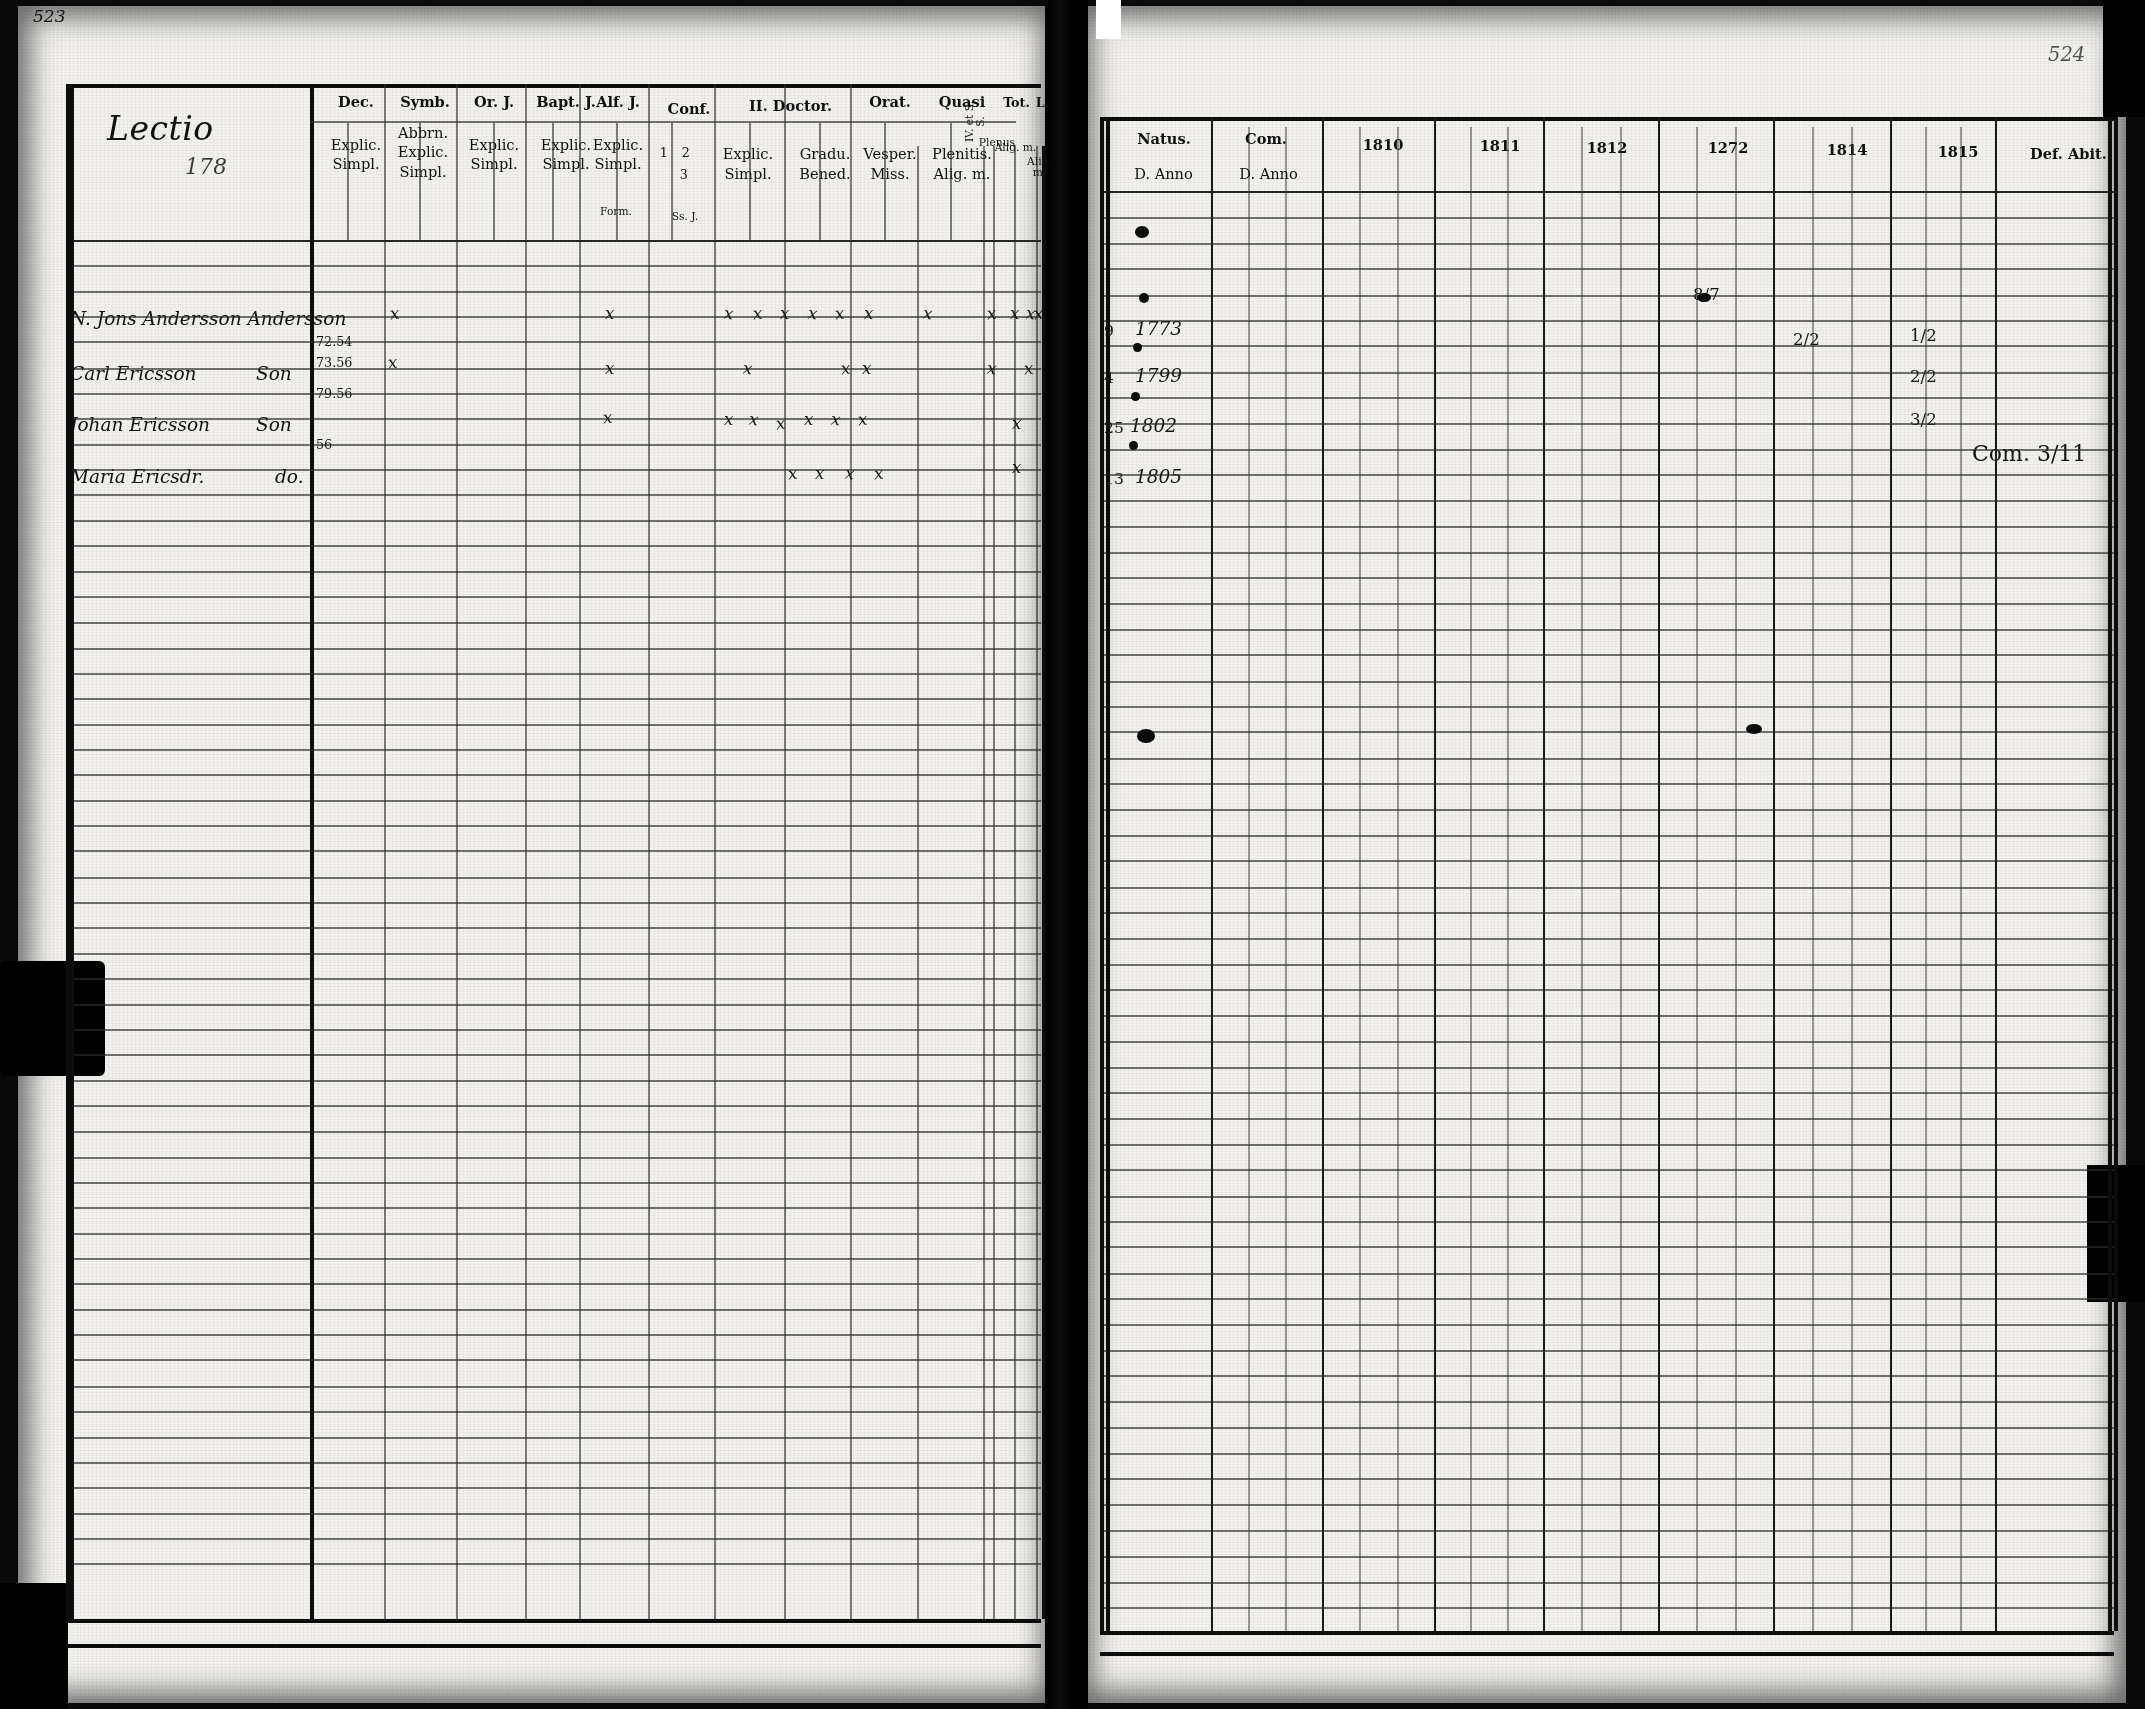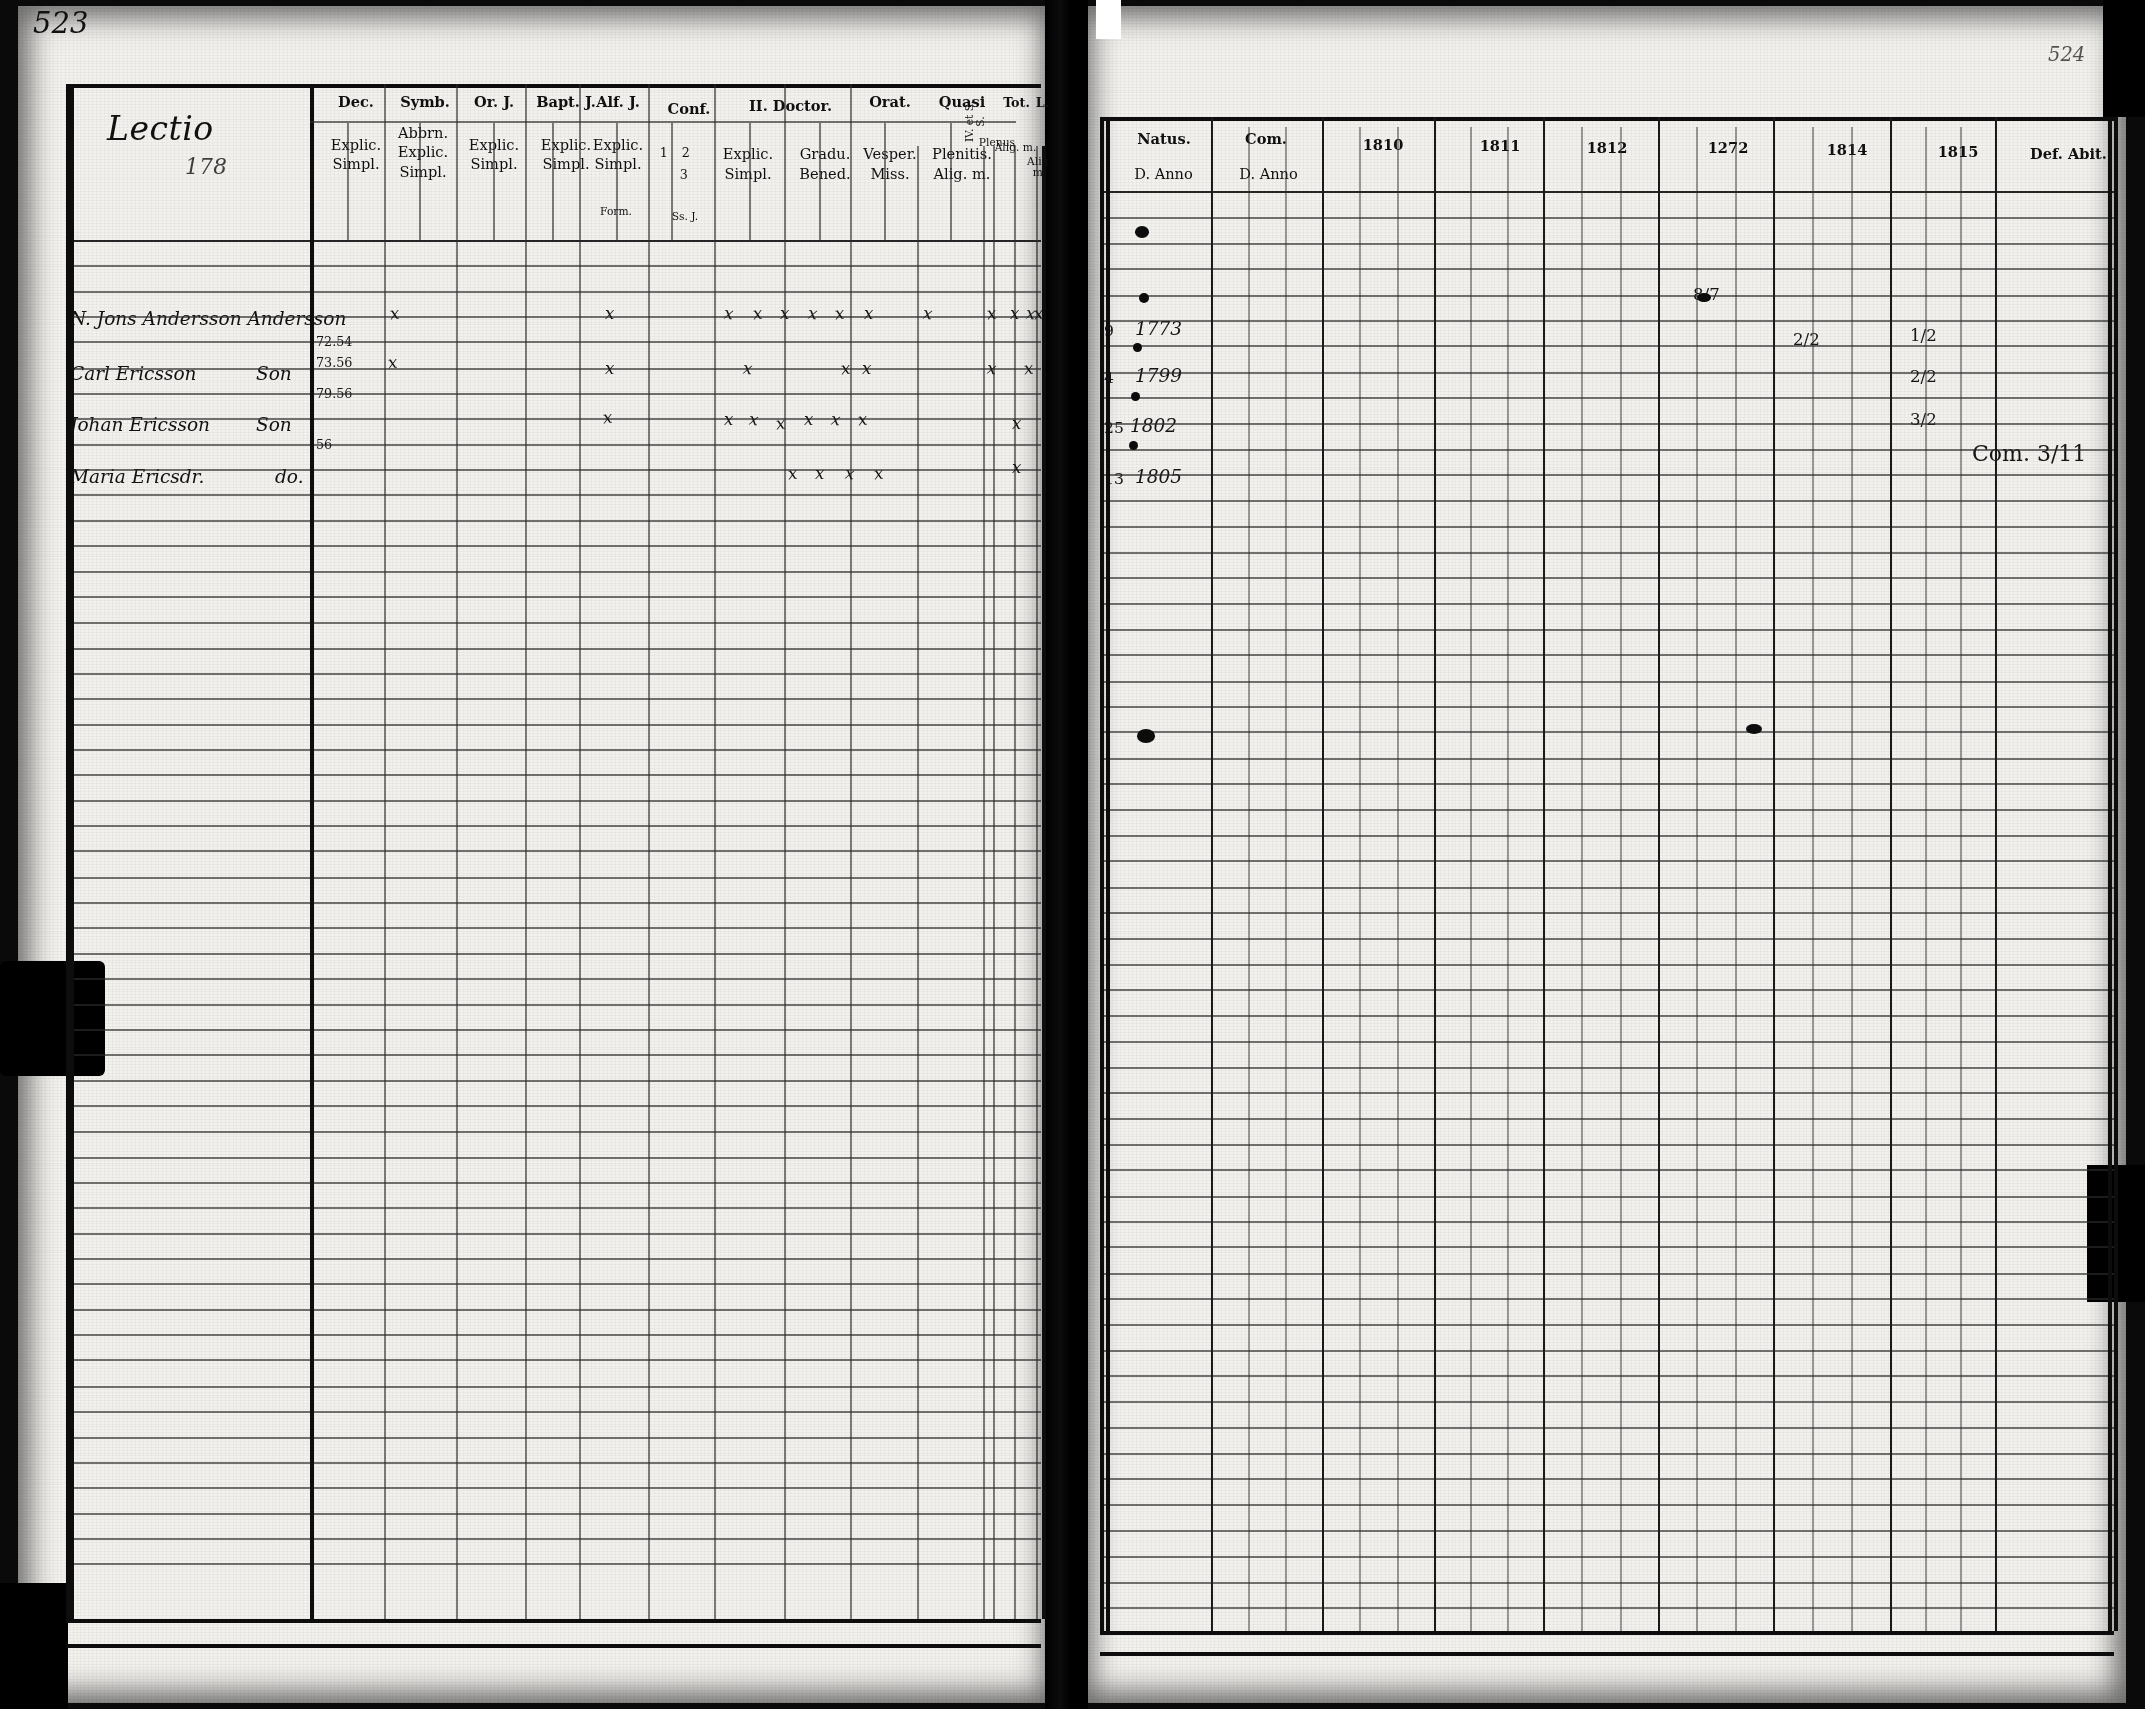--- a/index.html
+++ b/index.html
@@ -24,21 +24,21 @@
   #clip{position:absolute;left:1096px;top:0;width:25px;height:39px;background:#fff;}
   #thumb{position:absolute;left:0;top:961px;width:105px;height:115px;background:#000;border-radius:5.9px;}
   #corner-tr{position:absolute;right:0;top:0;width:43px;height:117px;background:#000;}
   #corner-br{position:absolute;right:0;top:1165px;width:59px;height:137px;background:#000;}
   #corner-bl{position:absolute;left:0;bottom:0;width:68px;height:127px;background:#000;}
 
   
   .hand{font-family:"DejaVu Serif",serif;font-style:italic;color:#151515;
     letter-spacing:0.5px;}
   .pnum{position:absolute;font-family:"DejaVu Serif",serif;font-style:italic;
-    font-size:29px;color:#111;}
+    font-size:17px;color:#111;}
 
   
   .tbl{position:absolute;}
   .hline{position:absolute;background:#1a1a1a;height:2px;}
   .vline{position:absolute;background:#1a1a1a;width:2px;}
   .vline.thick{width:3.9px;background:#0d0d0d;}
   .hline.thick{height:3.9px;background:#0d0d0d;}
   .hline.faint{background:#2b2b2b;opacity:.65;}
   .vline.faint{background:#2b2b2b;opacity:.6;}
 

